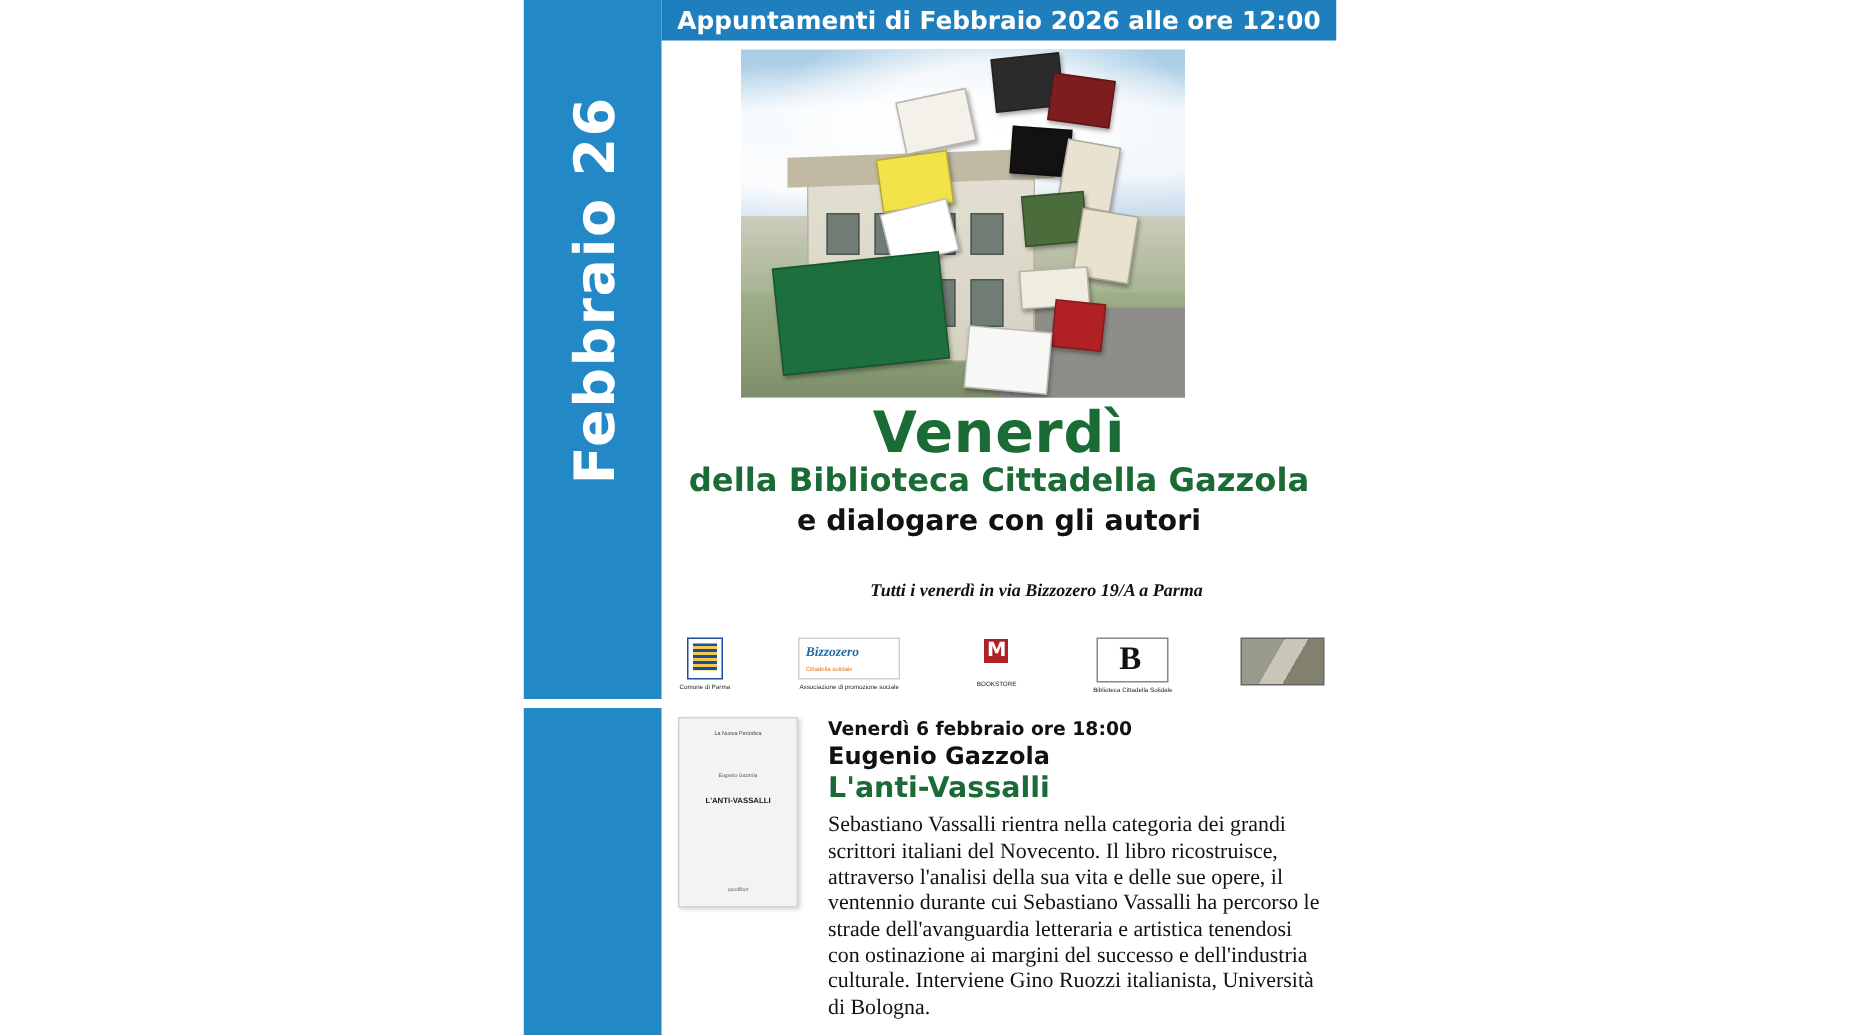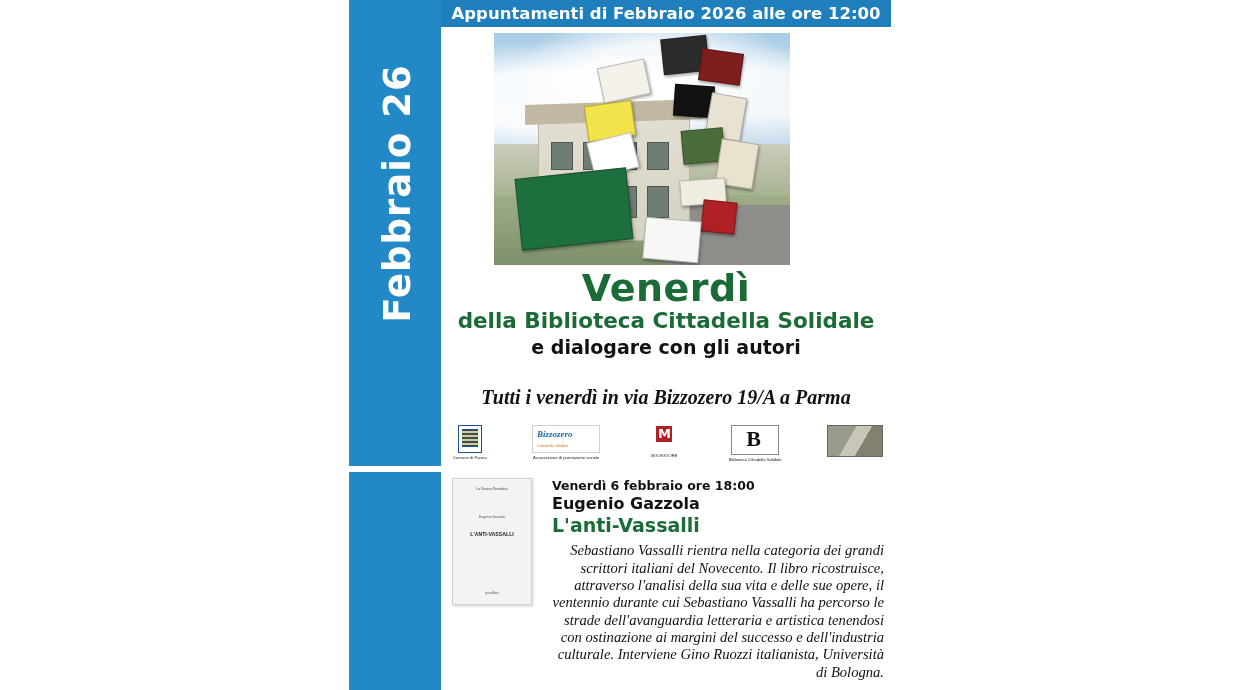--- a/index.html
+++ b/index.html
@@ -164,24 +164,25 @@
     line-height: 1.15;
     font-family: "DejaVu Sans", sans-serif;
   }
   .tutti {
     position: absolute;
     left: 92px;
     top: 386px;
     width: 450px;
     text-align: center;
     color: #111111;
-    font-size: 20px;
+    font-size: 12px;
     font-weight: bold;
     font-style: italic;
     font-family: "Liberation Serif", serif;
+    padding-left: 25px;
   }
   
   .logos {
     position: absolute;
     left: 104px;
     top: 407px;
     width: 430px;
     height: 52px;
     display: flex;
     align-items: flex-start;
@@ -352,24 +353,23 @@
     font-weight: bold;
     color: #1a6b35;
     font-family: "DejaVu Sans", sans-serif;
     line-height: 1.2;
     margin-top: 1px;
   }
   .ev-desc {
     margin-top: 5px;
     font-size: 14.6px;
     line-height: 1.19;
-    font-style: italic;
     color: #111;
     font-family: "Liberation Serif", serif;
-    text-align: right;
+    text-align: left;
   }
 </style>
 </head>
 <body>
 
 <div id="poster">
 
   <div class="left-band"></div>
   <div class="left-band-lower"></div>
   <div class="vert-date">Febbraio 26</div>
@@ -400,21 +400,21 @@
     <div class="bk" style="left:188px;top:96px;width:40px;height:32px;background:#4b6d3b;transform:rotate(-5deg);"></div>
     <div class="bk" style="left:224px;top:108px;width:36px;height:44px;background:#e9e2cf;transform:rotate(9deg);"></div>
     <div class="bk" style="left:96px;top:104px;width:44px;height:34px;background:#ffffff;transform:rotate(-14deg);"></div>
     <div class="bk" style="left:186px;top:146px;width:44px;height:24px;background:#f1ece0;transform:rotate(-4deg);"></div>
     <div class="bk" style="left:208px;top:168px;width:32px;height:30px;background:#b02025;transform:rotate(6deg);"></div>
     <div class="bk" style="left:24px;top:140px;width:110px;height:70px;background:#1e6f3e;transform:rotate(-6deg);"></div>
     <div class="bk" style="left:150px;top:186px;width:54px;height:40px;background:#f7f7f5;transform:rotate(5deg);"></div>
   </div>
 
   <div class="title-venerdi">Venerdì</div>
-  <div class="title-sub">della Biblioteca Cittadella Solidale</div>
+  <div class="title-sub">della Biblioteca Cittadella Gazzola</div>
   <div class="rassegna">
     <div>e dialogare con gli autori</div>
   </div>
   <div class="tutti">Tutti i venerdì in via Bizzozero 19/A a Parma</div>
 
   <div class="logos">
     <div class="logo">
       <div class="mark crest"></div>
       <div>Comune di Parma</div>
     </div>

